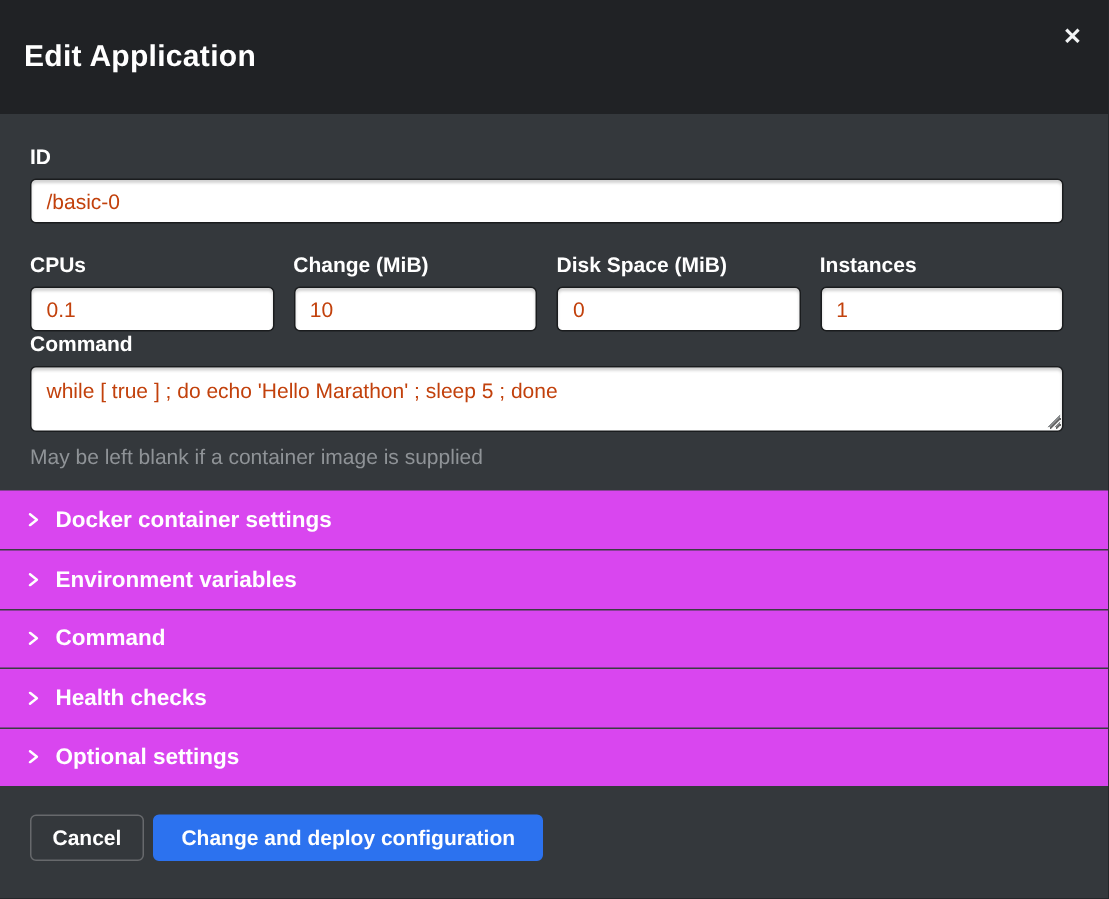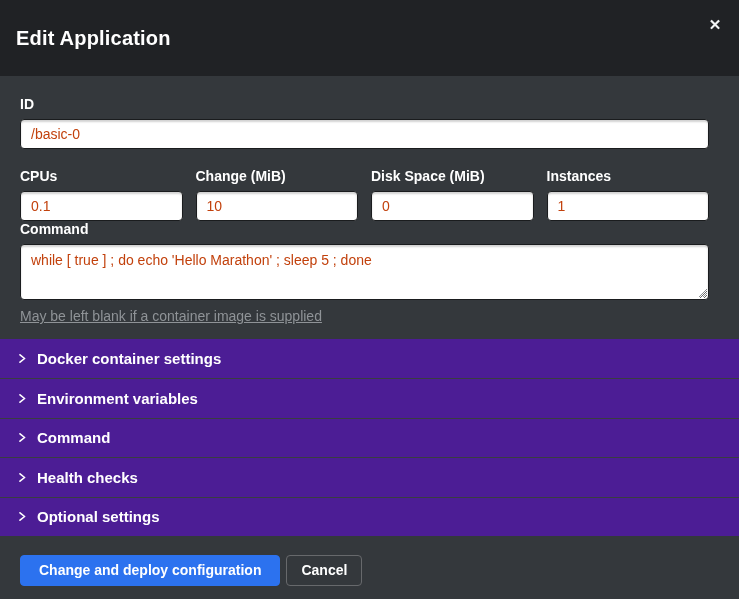--- a/index.html
+++ b/index.html
@@ -76,21 +76,21 @@
     outline: none;
   }
   .field-row { margin-bottom: 19px; }
   .grid-4 {
     display: grid;
     grid-template-columns: repeat(4, 1fr);
     gap: 13px;
   }
   .textarea-wrap { position: relative; }
   .text-area {
-    height: 56px;
+    height: 44px;
     padding: 6px 10px;
     resize: vertical;
     line-height: 1.35;
     display: block;
   }
   .resize-grip {
     position: absolute;
     right: 2px;
     bottom: 3px;
     width: 10px;
@@ -100,26 +100,25 @@
       135deg,
       transparent 0 2px,
       #8a8d8f 2px 3px
     );
     clip-path: polygon(100% 0, 100% 100%, 0 100%);
   }
   .help-text {
     margin-top: 8px;
     font-size: 14px;
     color: #8f9397;
-    text-decoration: underline;
   }
 
   
   .sections {
-    background: #4c1d95;
+    background: #d946ef;
     flex: 0 0 auto;
   }
   .section-row {
     height: 39.4px;
     display: flex;
     align-items: center;
     padding: 0 18px;
     cursor: pointer;
   }
   .section-row + .section-row { border-top: 1px solid #3a3d41; }
@@ -260,17 +259,17 @@
         <svg width="9" height="9" viewBox="0 0 9 9">
             <polyline points="2,0.8 6.6,4.5 2,8.2" fill="none" stroke="#ffffff" stroke-width="1.6" stroke-linecap="round" stroke-linejoin="round"></polyline>
           </svg>
       </span>
       <span class="section-label">Optional settings</span>
     </div>
 
   </div>
 
   <div class="modal-footer">
+    <button class="btn btn-default">Cancel</button>
     <button class="btn btn-primary">Change and deploy configuration</button>
-    <button class="btn btn-default">Cancel</button>
   </div>
 
 </div>
 
 </body></html>

